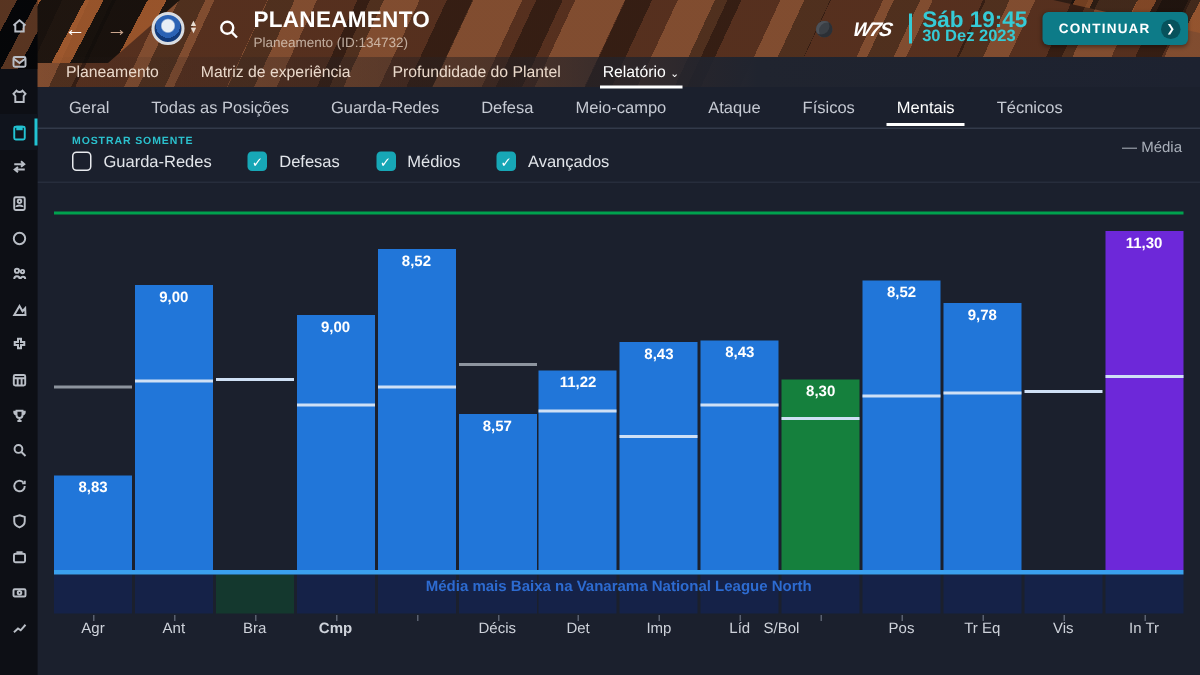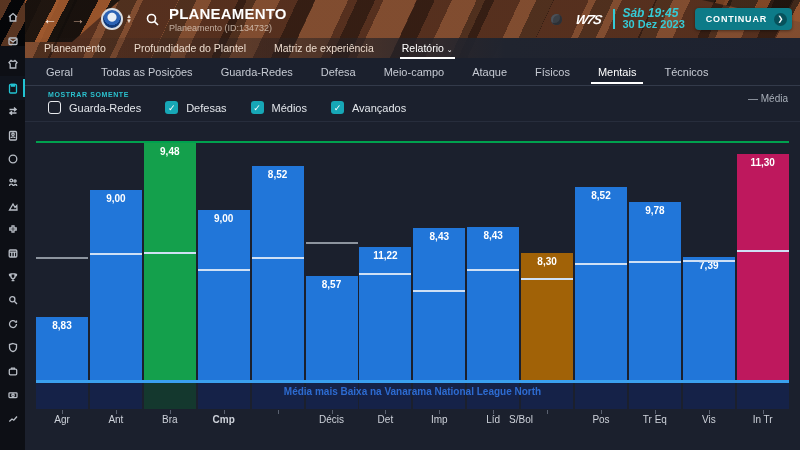--- a/index.html
+++ b/index.html
@@ -35,21 +35,21 @@
   .titleblock{margin-left:10px;}
   .title{color:#fff;font-size:15px;font-weight:bold;letter-spacing:.2px;}
   .subtitle{color:#e5d6c8;opacity:.75;font-size:9px;margin-top:1px;}
   .hdr-right{position:absolute;right:8px;top:0;height:38px;display:flex;align-items:center;}
   .globe{width:11px;height:11px;border-radius:50%;background:#3a3f45;
      box-shadow:inset -2px -2px 0 #2b2f35, inset 2px 1px 0 #4c5158;margin-right:14px;cursor:pointer;}
   .wlogo{color:#fff;font-weight:bold;font-size:13px;font-style:italic;letter-spacing:-1px;
      transform:skewX(-12deg);margin-right:12px;}
   .clock-div{width:2px;height:20px;background:#35cbd6;margin-right:7px;}
   .clock{margin-right:10px;line-height:11px;}
-  .clock .d1{color:#35cbd6;font-size:12px;font-weight:bold;font-style:italic;}
+  .clock .d1{color:#35cbd6;font-size:15px;font-weight:bold;}
   .clock .d2{color:#35cbd6;font-size:11px;font-weight:bold;}
   .continue-btn{height:22px;background:#0d7b88;border:none;border-radius:4px;display:flex;align-items:center;
      padding:0 5px 0 11px;cursor:pointer;box-shadow:0 1px 3px rgba(0,0,0,.4);}
   .continue-btn span.lbl{color:#fff;font-size:9px;font-weight:bold;letter-spacing:.8px;}
   .continue-btn .circ{width:13px;height:13px;border-radius:50%;background:#07525c;color:#fff;font-size:7px;
      display:flex;align-items:center;justify-content:center;margin-left:7px;}
   
   .pnav{position:absolute;left:25px;top:38px;right:0;height:20px;z-index:21;display:flex;align-items:center;
      background:linear-gradient(90deg, rgba(125,67,42,.0) 0%, rgba(40,33,34,.55) 38%, #20242f 62%, #1d2230 100%);}
   .pnav-item{color:#ead9cb;font-size:10.5px;margin-left:24px;padding:3px 2px;cursor:pointer;position:relative;}
@@ -225,22 +225,22 @@
       </div>
       <button class="continue-btn">
         <span class="lbl">CONTINUAR</span>
         <span class="circ">❯</span>
       </button>
     </div>
   </div>
 
   <div class="pnav" id="pnav">
       <div class="pnav-item">Planeamento</div>
+      <div class="pnav-item">Matriz de experiência</div>
       <div class="pnav-item">Profundidade do Plantel</div>
-      <div class="pnav-item">Matriz de experiência</div>
       <div class="pnav-item active">Relatório<span class="pnav-caret">⌄</span></div>
     </div>
 
   <div class="panel">
     <div class="tabs" id="tabs">
         <div class="tab">Geral</div>
         <div class="tab">Todas as Posições</div>
         <div class="tab">Guarda-Redes</div>
         <div class="tab">Defesa</div>
         <div class="tab">Meio-campo</div>
@@ -282,23 +282,20 @@
         <div class="band" style="left: 11px; width: 52px; top: 261px; height: 26px; background: rgb(21, 34, 72);"></div>
         <div class="tick" style="left: 37px; top: 288px;"></div>
         <div class="axis-lbl" style="left: 11px; width: 52px; top: 292px;">Agr</div>
         <div class="bar" style="left: 64.9px; width: 52px; top: 68px; height: 190px; background: rgb(33, 118, 217);">
           <div class="bar-val">9,00</div>
         </div>
         <div class="avg-mark" style="left: 64.9px; width: 52px; top: 131px; background: rgb(207, 224, 245);"></div>
         <div class="band" style="left: 64.9px; width: 52px; top: 261px; height: 26px; background: rgb(21, 34, 72);"></div>
         <div class="tick" style="left: 90.9px; top: 288px;"></div>
         <div class="axis-lbl" style="left: 64.9px; width: 52px; top: 292px;">Ant</div>
-        <div class="bar" style="left: 118.8px; width: 52px; top: 21px; height: 237px; background: rgb(20, 160, 76);">
-          <div class="bar-val">9,48</div>
-        </div>
         <div class="avg-mark" style="left: 118.8px; width: 52px; top: 130px; background: rgb(207, 224, 245);"></div>
         <div class="band" style="left: 118.8px; width: 52px; top: 261px; height: 26px; background: rgb(20, 56, 46);"></div>
         <div class="tick" style="left: 144.8px; top: 288px;"></div>
         <div class="axis-lbl" style="left: 118.8px; width: 52px; top: 292px; text-align: center;">Bra</div>
         <div class="bar" style="left: 172.7px; width: 52px; top: 88px; height: 170px; background: rgb(33, 118, 217);">
           <div class="bar-val">9,00</div>
         </div>
         <div class="avg-mark" style="left: 172.7px; width: 52px; top: 147px; background: rgb(207, 224, 245);"></div>
         <div class="band" style="left: 172.7px; width: 52px; top: 261px; height: 26px; background: rgb(21, 34, 72);"></div>
         <div class="tick" style="left: 198.7px; top: 288px;"></div>
@@ -331,49 +328,46 @@
         <div class="band" style="left: 388.3px; width: 52px; top: 261px; height: 26px; background: rgb(21, 34, 72);"></div>
         <div class="tick" style="left: 414.3px; top: 288px;"></div>
         <div class="axis-lbl" style="left: 388.3px; width: 52px; top: 292px;">Imp</div>
         <div class="bar" style="left: 442.2px; width: 52px; top: 105px; height: 153px; background: rgb(33, 118, 217);">
           <div class="bar-val">8,43</div>
         </div>
         <div class="avg-mark" style="left: 442.2px; width: 52px; top: 147px; background: rgb(207, 224, 245);"></div>
         <div class="band" style="left: 442.2px; width: 52px; top: 261px; height: 26px; background: rgb(21, 34, 72);"></div>
         <div class="tick" style="left: 468.2px; top: 288px;"></div>
         <div class="axis-lbl" style="left: 442.2px; width: 52px; top: 292px;">Líd</div>
-        <div class="bar" style="left: 496.1px; width: 52px; top: 131px; height: 127px; background: #a16207;">
+        <div class="bar" style="left: 496.1px; width: 52px; top: 131px; height: 127px; background: #15803d;">
           <div class="bar-val">8,30</div>
         </div>
         <div class="avg-mark" style="left: 496.1px; width: 52px; top: 156px; background: rgb(207, 224, 245);"></div>
         <div class="band" style="left: 496.1px; width: 52px; top: 261px; height: 26px; background: rgb(21, 34, 72);"></div>
         <div class="tick" style="left: 522.1px; top: 288px;"></div>
         <div class="axis-lbl" style="left: 470px; width: 52px; top: 292px;">S/Bol</div>
         <div class="bar" style="left: 550px; width: 52px; top: 65px; height: 193px; background: rgb(33, 118, 217);">
           <div class="bar-val">8,52</div>
         </div>
         <div class="avg-mark" style="left: 550px; width: 52px; top: 141px; background: rgb(207, 224, 245);"></div>
         <div class="band" style="left: 550px; width: 52px; top: 261px; height: 26px; background: rgb(21, 34, 72);"></div>
         <div class="tick" style="left: 576px; top: 288px;"></div>
         <div class="axis-lbl" style="left: 550px; width: 52px; top: 292px;">Pos</div>
         <div class="bar" style="left: 603.9px; width: 52px; top: 80px; height: 178px; background: rgb(33, 118, 217);">
           <div class="bar-val">9,78</div>
         </div>
         <div class="avg-mark" style="left: 603.9px; width: 52px; top: 139px; background: rgb(207, 224, 245);"></div>
         <div class="band" style="left: 603.9px; width: 52px; top: 261px; height: 26px; background: rgb(21, 34, 72);"></div>
         <div class="tick" style="left: 629.9px; top: 288px;"></div>
         <div class="axis-lbl" style="left: 603.9px; width: 52px; top: 292px;">Tr Eq</div>
-        <div class="bar" style="left: 657.8px; width: 52px; top: 135px; height: 123px; background: rgb(33, 118, 217);">
-          <div class="bar-val">7,39</div>
-        </div>
         <div class="avg-mark" style="left: 657.8px; width: 52px; top: 138px; background: rgb(207, 224, 245);"></div>
         <div class="band" style="left: 657.8px; width: 52px; top: 261px; height: 26px; background: rgb(21, 34, 72);"></div>
         <div class="tick" style="left: 683.8px; top: 288px;"></div>
         <div class="axis-lbl" style="left: 657.8px; width: 52px; top: 292px;">Vis</div>
-        <div class="bar" style="left: 711.7px; width: 52px; top: 32px; height: 226px; background: #be185d;">
+        <div class="bar" style="left: 711.7px; width: 52px; top: 32px; height: 226px; background: #6d28d9;">
           <div class="bar-val">11,30</div>
         </div>
         <div class="avg-mark" style="left: 711.7px; width: 52px; top: 128px; background: rgb(207, 224, 245);"></div>
         <div class="band" style="left: 711.7px; width: 52px; top: 261px; height: 26px; background: rgb(21, 34, 72);"></div>
         <div class="tick" style="left: 737.7px; top: 288px;"></div>
         <div class="axis-lbl" style="left: 711.7px; width: 52px; top: 292px;">In Tr</div>
         <div class="c-baseline" style="left: 11px; width: 752.7px; top: 258px; background: rgb(58, 160, 239);"></div>
         <div class="c-title-bottom" style="top: 264px; color: rgb(45, 107, 208);">Média mais Baixa na Vanarama National League North</div>
       </div>
   </div>

